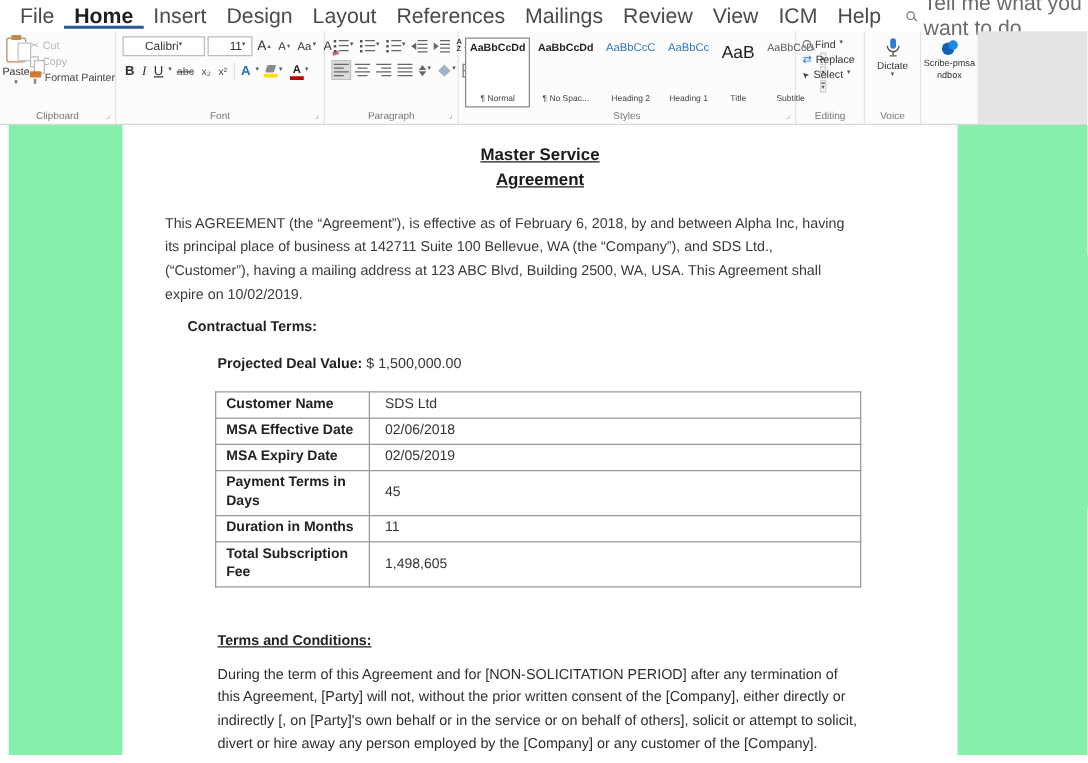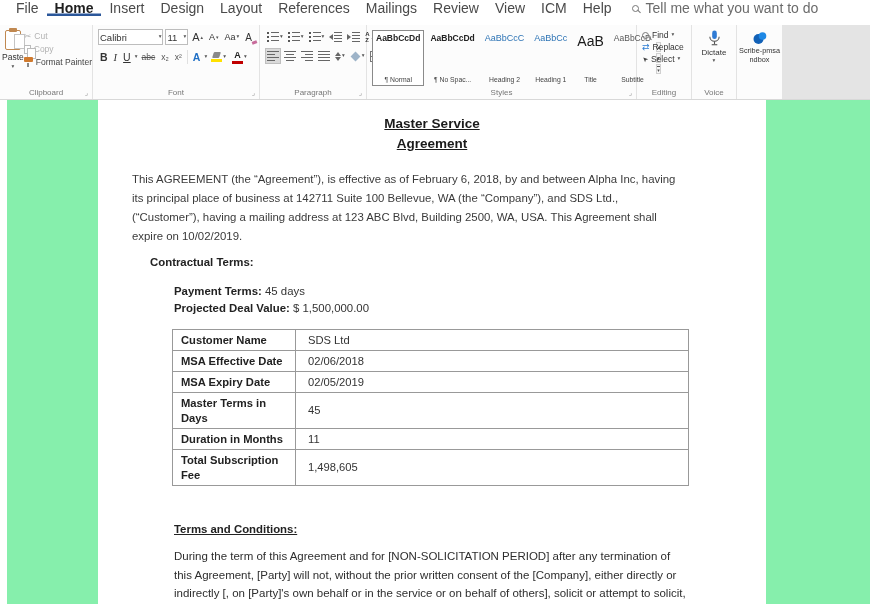--- a/index.html
+++ b/index.html
@@ -1,21 +1,21 @@
 <!DOCTYPE html>
 <html><head>
 <meta charset="utf-8">
 <style>
   * { margin:0; padding:0; box-sizing:border-box; }
   html,body { width:870px; height:610px; overflow:hidden; background:#fff;
     font-family:"Liberation Sans","DejaVu Sans",sans-serif; }
   .app { width:870px; height:610px; position:relative; background:#fff; }
 
   
-  .menubar { height:25px; display:flex; align-items:flex-start; background:#fff; font-size:14px; color:#4a4a4a; }
+  .menubar { height:25px; display:flex; align-items:center; background:#fff; font-size:17px; color:#4a4a4a; }
   .tabs { display:flex; align-items:stretch; padding-left:8px; }
   .tab { padding:0 8px; display:flex; align-items:center; cursor:default; white-space:nowrap; }
   .tab.active { color:#1f1f1f; font-weight:700; box-shadow:inset 0 -2.5px 0 #2b579a; }
   .tellme { display:flex; align-items:center; gap:7px; margin-left:12px; color:#6b6b6b; flex:1; }
   .icon-search { width:7px; height:7px; border:1.3px solid #777; border-radius:50%; position:relative; flex:0 0 auto; }
   .icon-search::after { content:""; position:absolute; width:4px; height:1.3px; background:#777; right:-3.5px; bottom:-1.5px; transform:rotate(45deg); }
   .mb-right { display:flex; align-items:center; padding-right:8px; color:#2b579a; gap:6px; }
   .mb-btn { display:flex; align-items:center; gap:4px; padding:0 6px; height:100%; }
   .mb-div { width:1px; height:14px; background:#d9d9d9; }
   .bubble { width:10px; height:8px; border:1.2px solid #2b579a; border-radius:2px; position:relative; }
@@ -44,21 +44,21 @@
   .copyic::after { content:""; position:absolute; left:2px; top:2px; width:7px; height:9px; border:1px solid #bbb; background:#fff; }
   .fpic { width:9px; height:10px; position:relative; }
   .fpic::before { content:""; position:absolute; top:0; left:0; width:9px; height:5px; background:#d07a2e; border-radius:1px; }
   .fpic::after { content:""; position:absolute; top:6px; left:3.5px; width:2px; height:4px; background:#888; }
   .fp-label { color:#444; }
 
   
   .g-font { width:167px; }
   .g-font .gbody { flex-direction:column; gap:4px; padding:1px 3px 0; }
   .frow { display:flex; align-items:center; gap:2px; }
-  .combo { display:flex; align-items:center; justify-content:space-between; border:1px solid #bdbdbd; background:#fff; height:16px; padding:0 1px; font-size:9.5px; color:#333; }
+  .combo { display:flex; align-items:center; justify-content:space-between; border:1px solid #bdbdbd; background:#fff; height:16px; padding:0 17px; font-size:9.5px; color:#333; }
   .combo.family { width:76px; }
   .combo.size { width:26px; }
   .fbtn { display:flex; align-items:center; gap:1px; padding:0 2px; height:16px; font-size:10.5px; color:#333; }
   .sep { width:1px; height:14px; background:#e0e0e0; margin:0 1px; }
   .b-bold { font-weight:700; }
   .b-italic { font-style:italic; font-family:"Liberation Serif",serif; }
   .b-under { text-decoration:underline; }
   .b-strike { text-decoration:line-through; font-size:8.5px; color:#555; }
   .b-script { font-size:8.5px; color:#555; }
   .b-effects { color:#1f6fc5; font-weight:700; }
@@ -438,45 +438,41 @@
         <div><span>Master Service</span></div>
         <div><span>Agreement</span></div>
       </div>
 
       <div class="intro">This AGREEMENT (the “Agreement”), is effective as of February 6, 2018, by and between Alpha Inc, having its principal place of business at 142711 Suite 100 Bellevue, WA (the “Company”), and SDS Ltd., (“Customer”), having a mailing address at 123 ABC Blvd, Building 2500, WA, USA. This Agreement shall expire on 10/02/2019.</div>
 
       <div class="contract-head">Contractual Terms:</div>
 
       <div class="kvs">
         <div>
-          <b>Payment Terms:</b>
-          <span>45 days</span>
-        </div>
-        <div>
           <b>Projected Deal Value:</b>
           <span>$ 1,500,000.00</span>
         </div>
       </div>
 
       <table class="doc-table">
         <tbody>
             <tr>
           <td class="lbl">Customer Name</td>
           <td class="val">SDS Ltd</td>
         </tr>
         <tr>
           <td class="lbl">MSA Effective Date</td>
           <td class="val">02/06/2018</td>
         </tr>
         <tr>
           <td class="lbl">MSA Expiry Date</td>
           <td class="val">02/05/2019</td>
         </tr>
         <tr>
-          <td class="lbl">Master Terms in Days</td>
+          <td class="lbl">Payment Terms in Days</td>
           <td class="val">45</td>
         </tr>
         <tr>
           <td class="lbl">Duration in Months</td>
           <td class="val">11</td>
         </tr>
         <tr>
           <td class="lbl">Total Subscription Fee</td>
           <td class="val">1,498,605</td>
         </tr>

